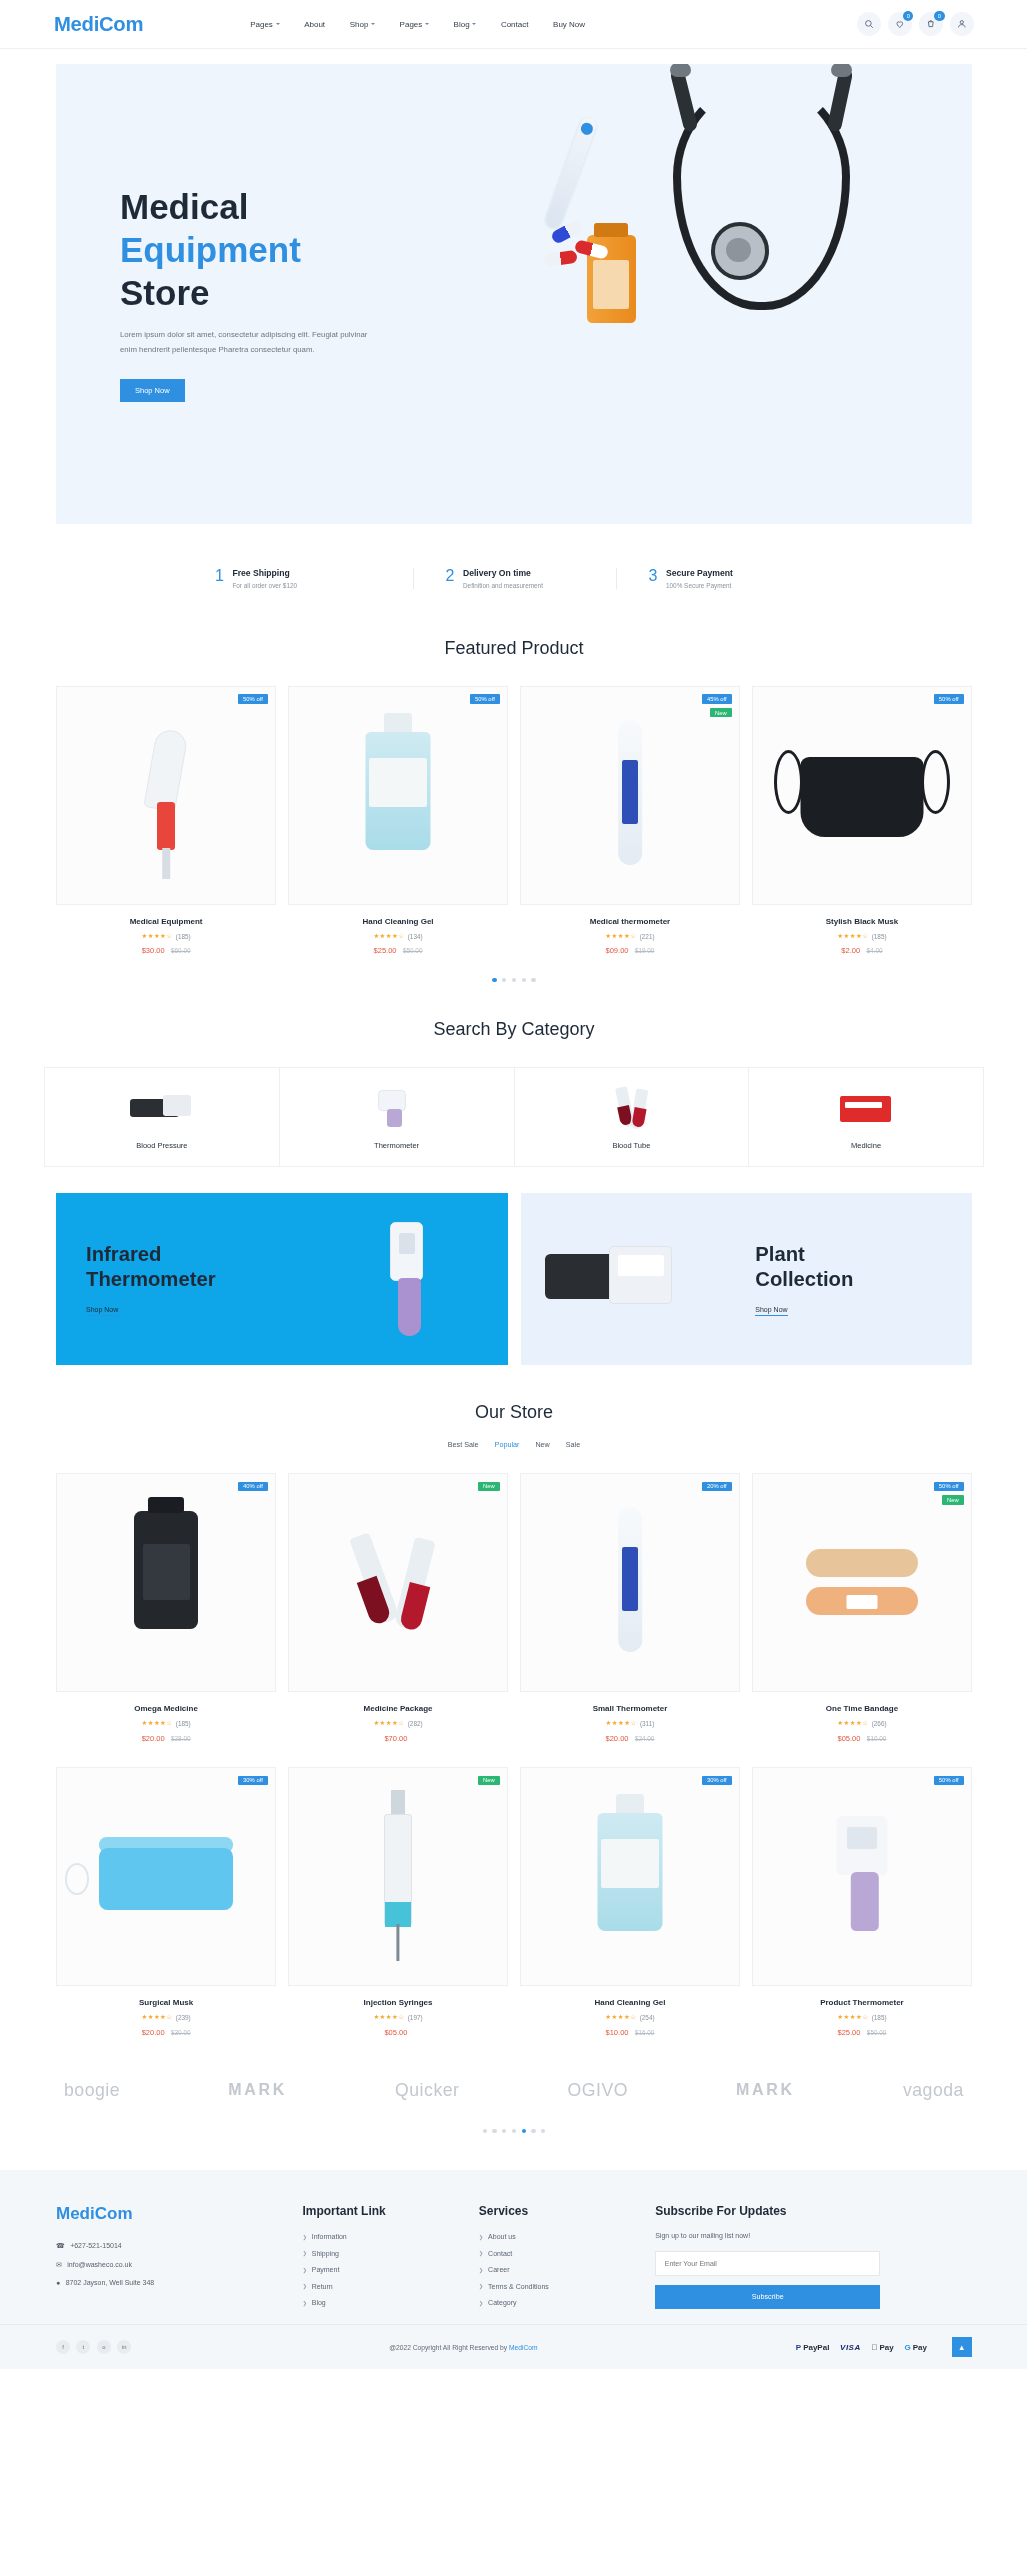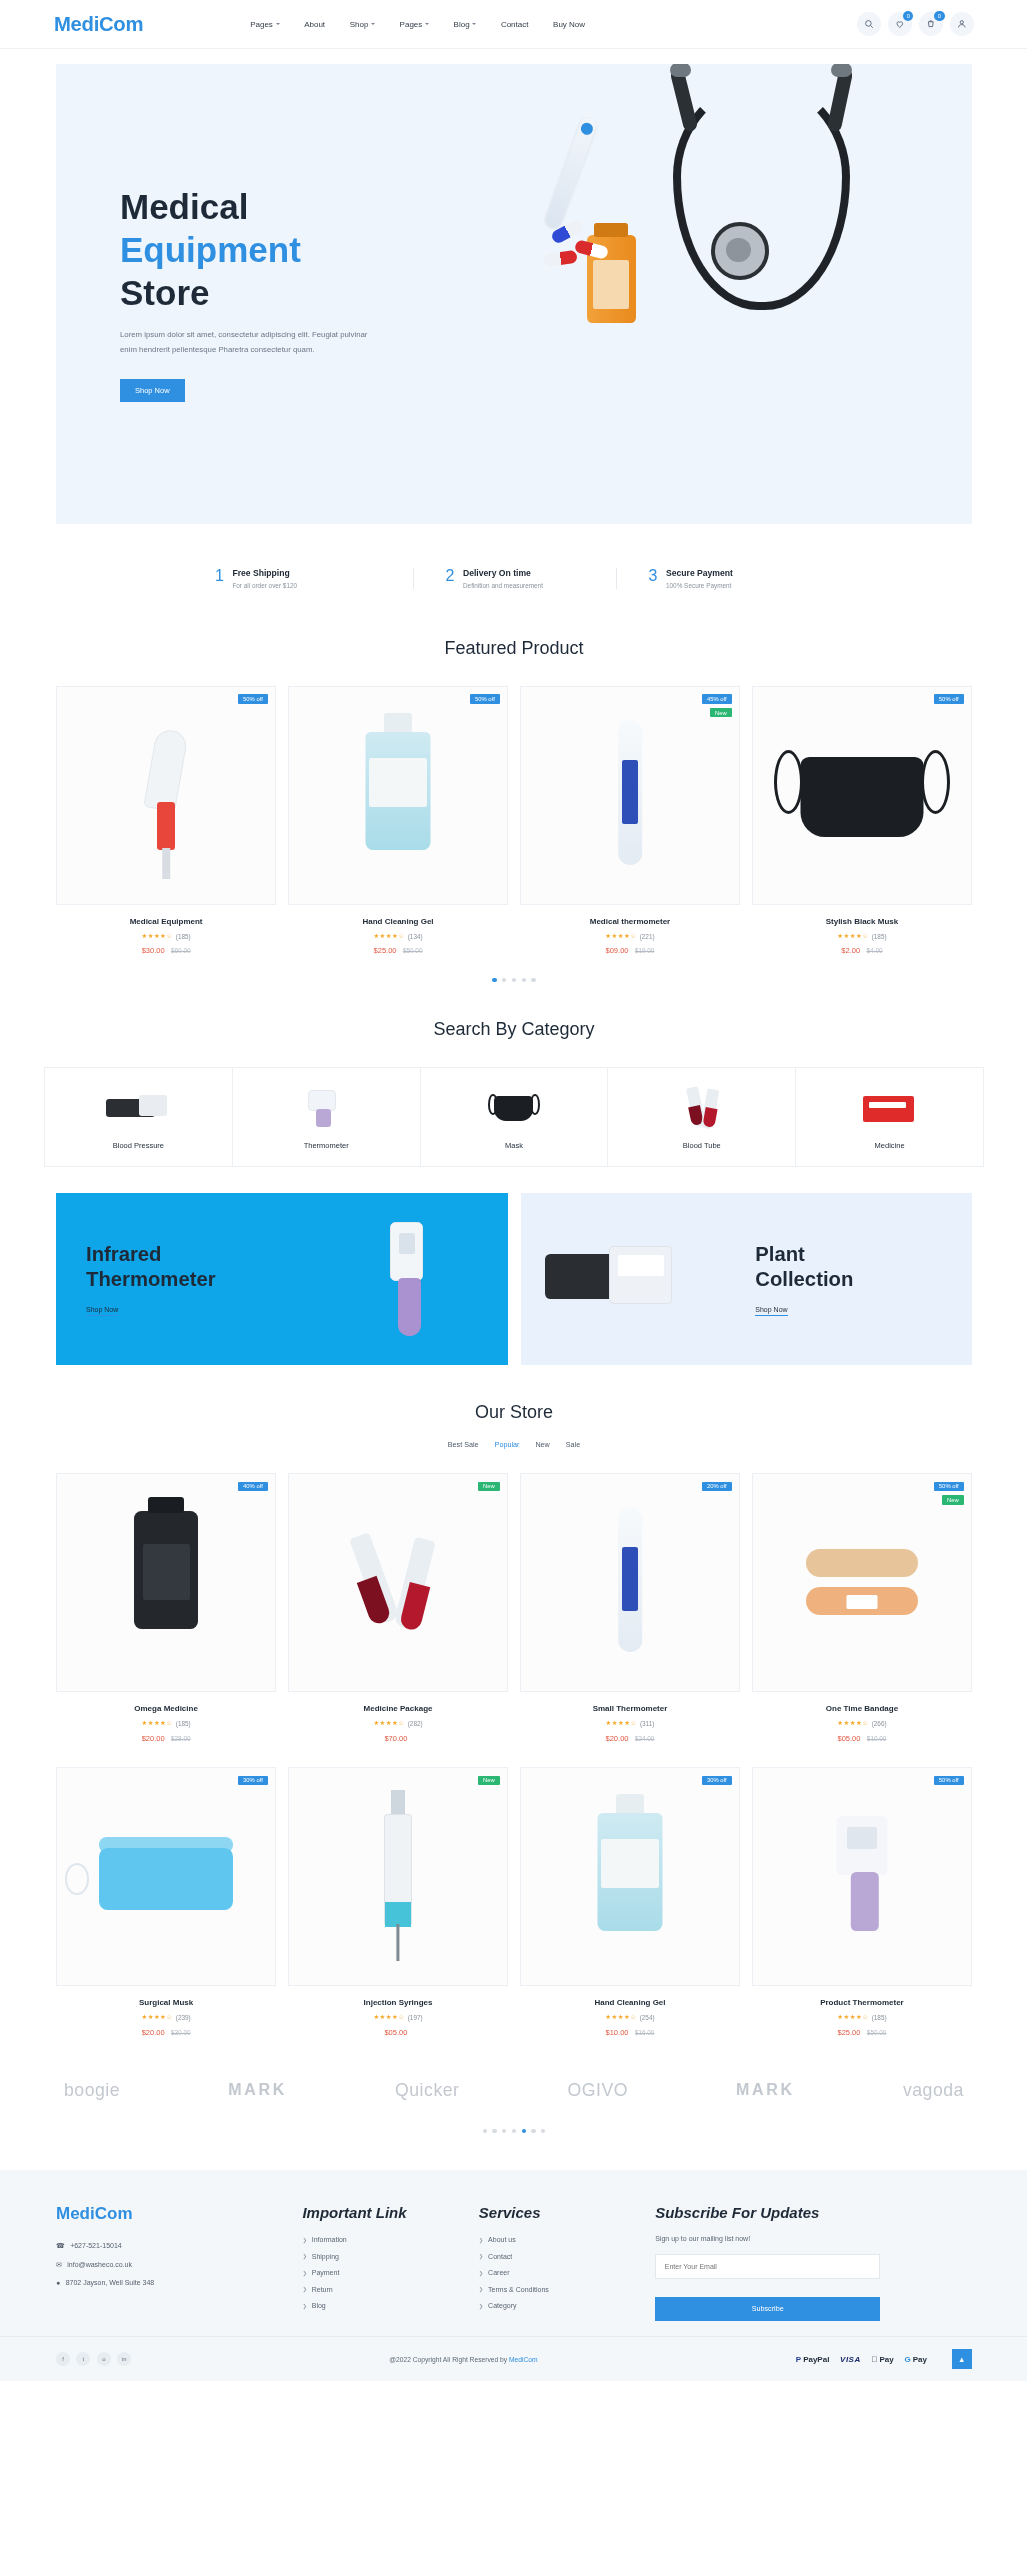--- a/index.html
+++ b/index.html
@@ -365,39 +365,39 @@
     background: #f4f7fa;
     padding: 34px 56px 15px 56px;
     display: flex;
     gap: 21.4px;
   }
   .f-col1 { width: 225px; }
   .f-logo { font-size: 17px; font-weight: bold; color: #2f8fe0; }
   .f-contact { margin-top: 18px; display: flex; flex-direction: column; gap: 10.7px; }
   .f-line { font-size: 7px; color: #57616e; display: flex; gap: 5.4px; align-items: flex-start; }
   .f-col { width: 155px; }
-  .f-title { font-size: 15px; font-weight: bold; color: #1f2a37; font-style: italic; }
+  .f-title { font-size: 12px; font-weight: bold; color: #1f2a37; }
   .f-list { margin-top: 15px; display: flex; flex-direction: column; gap: 9.6px; }
   .f-item { font-size: 7px; color: #5a6573; display: flex; gap: 4.8px; align-items: center; }
   .chev { color: #9aa3ad; font-size: 5.4px; }
   .f-sub { width: 225px; }
   .f-subtext { margin-top: 14px; font-size: 7px; color: #5a6573; }
   .f-input {
     margin-top: 11.8px;
     width: 100%;
     height: 24.6px;
     background: #fff;
     border: 0.5px solid #e3e8ed;
     padding: 0 8.6px;
     font-size: 7px;
     color: #9aa3ad;
     font-family: "Liberation Sans", sans-serif;
   }
   .f-btn {
-    margin-top: 18px;
+    margin-top: 9px;
     width: 100%;
     height: 24.6px;
     background: #2f8fe0;
     color: #fff;
     border: none;
     font-size: 7.2px;
     cursor: pointer;
     font-family: "Liberation Sans", sans-serif;
   }
 
@@ -749,30 +749,20 @@
     <div class="cat-img">
       <div style="position:relative;width:48px;height:39px;">
         <div style="position:absolute;left:5.4px;top:2.1px;width:28px;height:20.3px;background:#f1f4f8;border-radius:4.3px;border:0.5px solid #e3e8ee;"></div>
         <div style="position:absolute;left:14px;top:20.3px;width:15px;height:18px;background:#b9a8d6;border-radius:3.2px;"></div>
       </div>
     </div>
     <div class="cat-label">Thermometer</div>
   </div>
   <div class="cat">
     <div class="cat-img">
-      <div style="position:relative;width:54px;height:34px;">
-        <div style="position:absolute;left:7.5px;top:5.4px;width:39px;height:24.6px;background:#1b1e22;border-radius:4.3px 4.3px 11.8px 11.8px;"></div>
-        <div style="position:absolute;left:1.1px;top:3.2px;width:9.6px;height:21.4px;border:2.1px solid #1b1e22;border-radius:50%;"></div>
-        <div style="position:absolute;right:1.1px;top:3.2px;width:9.6px;height:21.4px;border:2.1px solid #1b1e22;border-radius:50%;"></div>
-      </div>
-    </div>
-    <div class="cat-label">Mask</div>
-  </div>
-  <div class="cat">
-    <div class="cat-img">
       <div style="position:relative;width:48px;height:42px;">
         <div style="position:absolute;left:11.8px;top:0;width:11.8px;height:40px;background:#e9eef3;border-radius:2.1px 2.1px 5.9px 5.9px;transform:rotate(-12deg);"></div>
         <div style="position:absolute;left:11.8px;top:19px;width:11.8px;height:19px;background:#7d1020;border-radius:0 0 5.9px 5.9px;transform:rotate(-12deg);"></div>
         <div style="position:absolute;left:26px;top:2.1px;width:11.8px;height:40px;background:#e9eef3;border-radius:2.1px 2.1px 5.9px 5.9px;transform:rotate(10deg);"></div>
         <div style="position:absolute;left:26px;top:21.4px;width:11.8px;height:19px;background:#b3182c;border-radius:0 0 5.9px 5.9px;transform:rotate(10deg);"></div>
       </div>
     </div>
     <div class="cat-label">Blood Tube</div>
   </div>
   <div class="cat">

